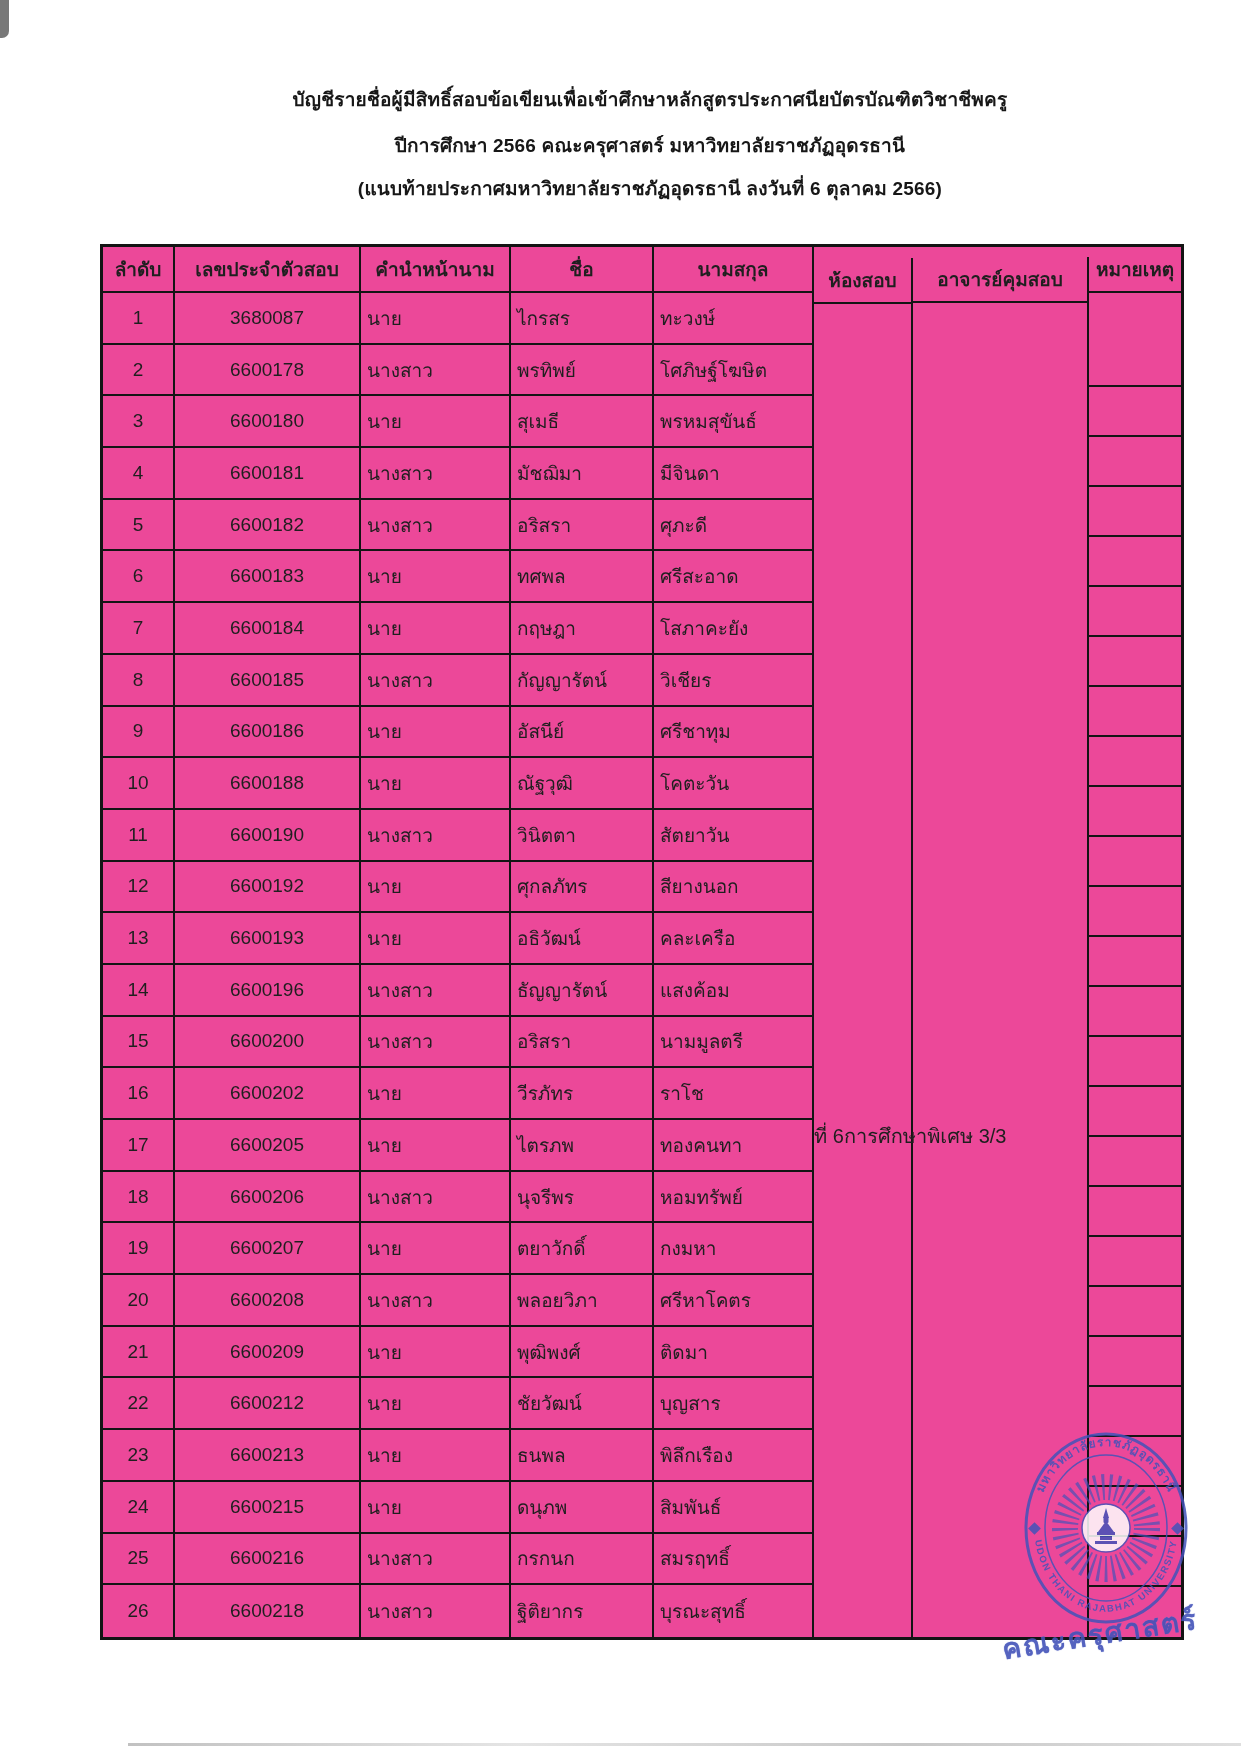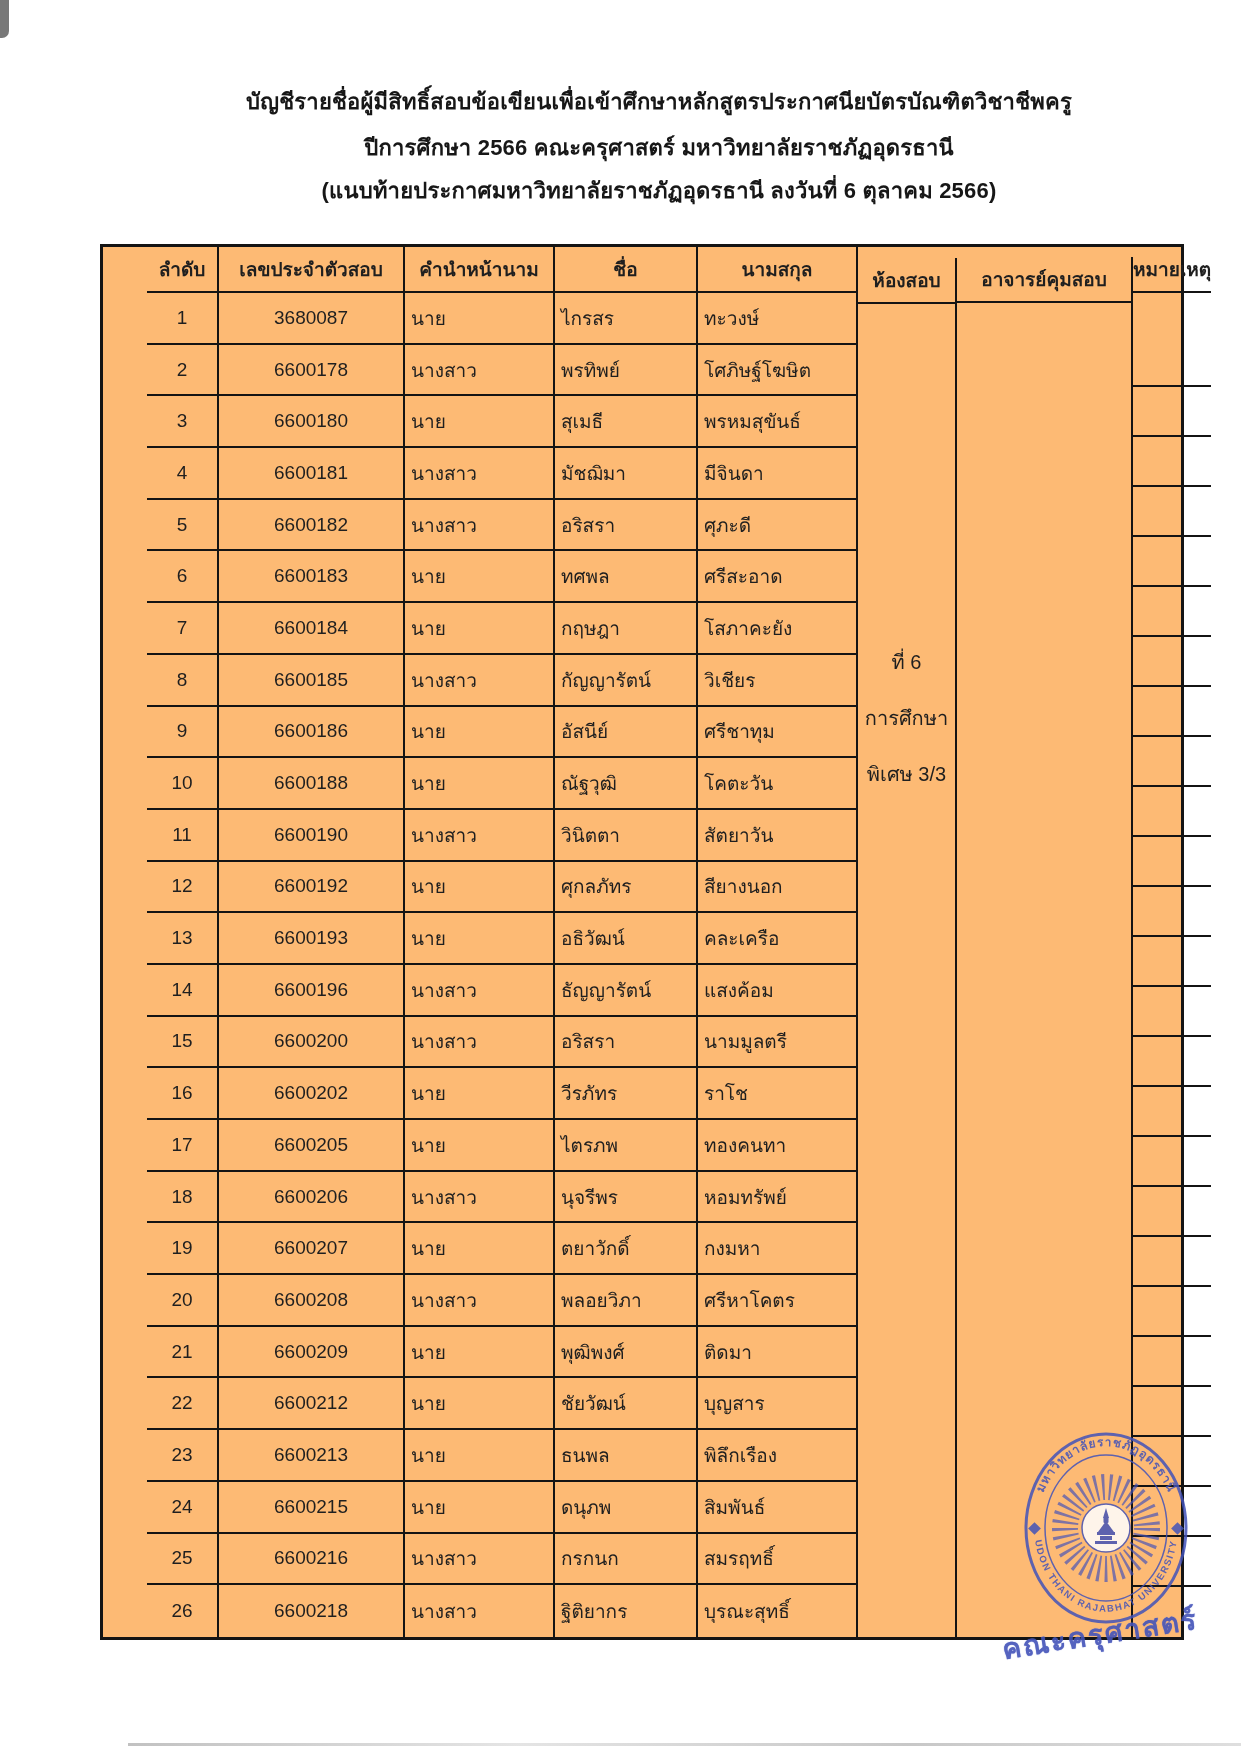--- a/index.html
+++ b/index.html
@@ -4,33 +4,32 @@
 <style>
   html,body{margin:0;padding:0;}
   body{
     width:1241px;height:1755px;position:relative;overflow:hidden;
     background:#ffffff;
     font-family:"Liberation Sans","DejaVu Sans",sans-serif;
     color:#1f1f1f;
   }
   
   .title-line{
-    position:absolute;left:117px;width:1084px;text-align:center;
-    font-weight:700;font-size:22px;color:#171717;letter-spacing:.2px;
+    position:absolute;left:108px;width:1084px;text-align:center;
+    font-weight:700;font-size:19px;color:#171717;letter-spacing:.2px;
   }
   .t1{top:84px;}
   .t2{top:130px;}
   .t3{top:173px;}
 
   
   .table-wrap{
     position:absolute;left:100px;top:244px;width:1084px;
     display:flex;border:3px solid #141414;box-sizing:border-box;
-    background:#fdba74;
-    padding-left:44px;
+    background:#ec4899;
   }
   table.main-table{
     border-collapse:separate;border-spacing:0;table-layout:fixed;
     width:711px;flex:0 0 711px;
   }
   .main-table th,.main-table td{
     box-sizing:border-box;
     border-right:2px solid #141414;border-bottom:2px solid #141414;
     font-size:19px;padding:0 6px;overflow:hidden;white-space:nowrap;
   }
@@ -47,21 +46,21 @@
   .side-col{display:flex;flex-direction:column;box-sizing:border-box;}
   .room-col{width:99px;flex:0 0 99px;border-right:2px solid #141414;margin-top:11px;}
   .proctor-col{width:176px;flex:0 0 176px;border-right:2px solid #141414;margin-top:10px;}
   .remarks-col{width:98px;flex:1 1 auto;gap:44px;}
   .side-header{
     height:46px;box-sizing:border-box;border-bottom:2px solid #141414;
     display:flex;align-items:center;justify-content:center;
     font-size:19px;font-weight:700;white-space:nowrap;
   }
   .room-body{
-    flex:1;display:flex;flex-direction:column;align-items:center;
+    flex:1;display:flex;flex-direction:row;align-items:center;
     padding-top:330px;box-sizing:border-box;
   }
   .room-line{font-size:20px;line-height:56px;white-space:nowrap;}
   .proctor-body{flex:1;}
   .remarks-body{flex:1;display:flex;flex-direction:column;}
   .remark-cell{height:50px;box-sizing:border-box;border-bottom:2px solid #141414;}
   .remark-cell:last-child{border-bottom:none;}
 
   
   .seal{position:absolute;left:981px;top:1428px;opacity:.85;z-index:5;}

